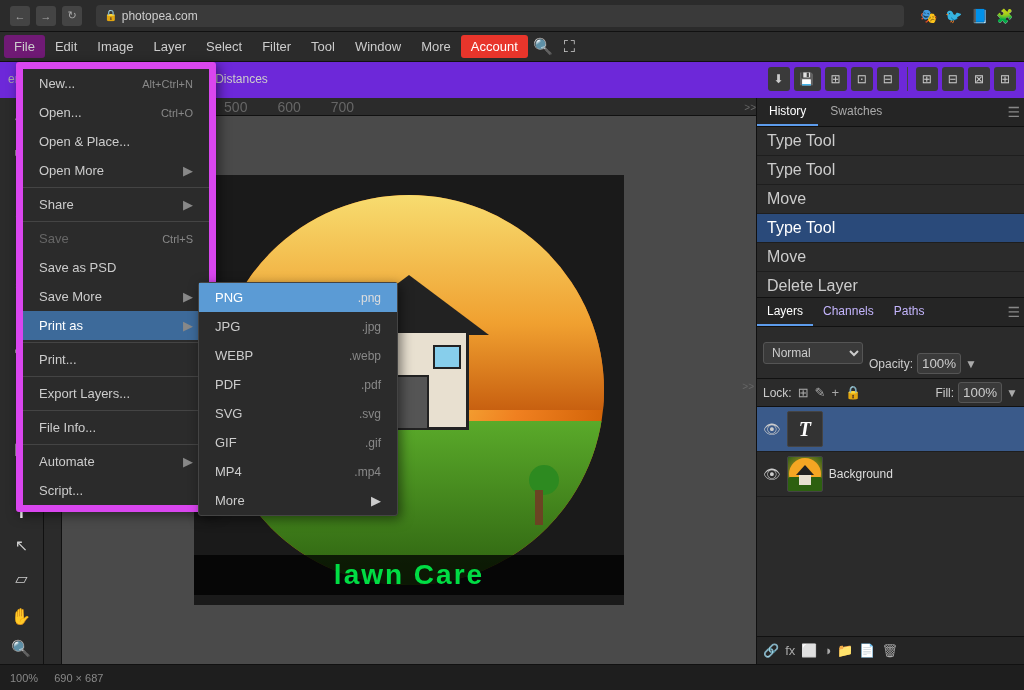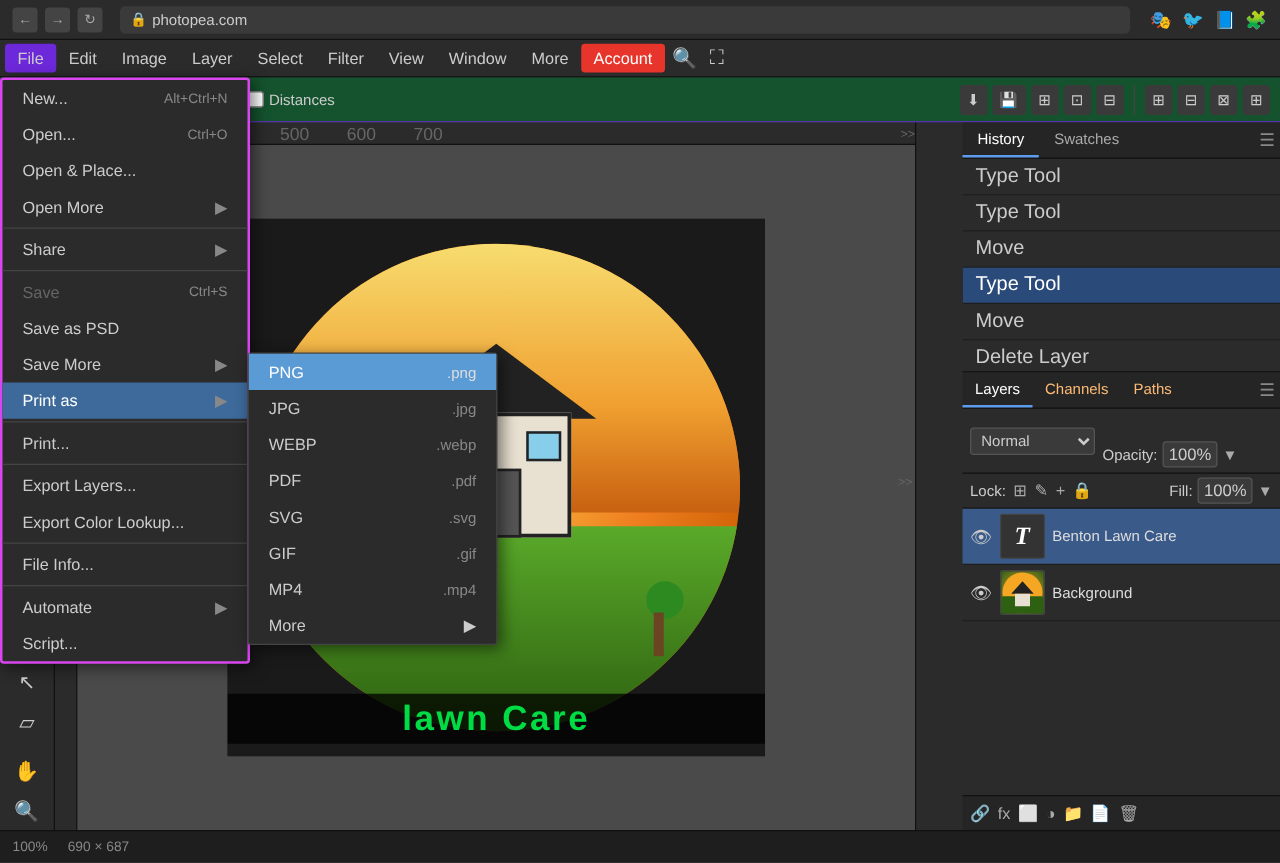--- a/index.html
+++ b/index.html
@@ -59,38 +59,38 @@
       padding: 0 4px;
       border-bottom: 1px solid #111;
     }
     .menu-item {
       padding: 4px 10px;
       cursor: pointer;
       border-radius: 3px;
       font-size: 13px;
       color: #ccc;
     }
-    .menu-item.active { background: #6d28d9; }
+    .menu-item.active { background: #701a75; }
     .menu-item.account {
       background: #e8352b;
       color: #fff;
       border-radius: 3px;
     }
     .menu-icons { margin-left: 6px; display: flex; gap: 10px; align-items: center; }
     .menu-icon-btn { color: #ccc; cursor: pointer; font-size: 16px; }
 
     
     .toolbar {
       height: 36px;
-      background: #14532d;
+      background: #6d28d9;
       display: flex;
       align-items: center;
       padding: 0 8px;
       gap: 6px;
-      border-bottom: 1px solid #6d28d9;
+      border-bottom: 3px solid #6d28d9;
     }
     .toolbar-group { display: flex; align-items: center; gap: 4px; }
     .tb-btn {
       background: #3a3a3a;
       border: none;
       color: #ccc;
       padding: 3px 6px;
       border-radius: 3px;
       cursor: pointer;
       font-size: 12px;
@@ -163,26 +163,25 @@
     .canvas-img {
       width: 430px;
       height: 430px;
       background: #1a1a1a;
       position: relative;
       overflow: hidden;
     }
 
     
     .right-panel {
-      width: 292px;
+      width: 268px;
       background: #2b2b2b;
       border-left: 1px solid #111;
       display: flex;
       flex-direction: column;
-      padding-left: 37px;
     }
 
     
     .history-panel {
       border-bottom: 1px solid #111;
     }
     .panel-tabs {
       display: flex;
       background: #252525;
       border-bottom: 1px solid #111;
@@ -216,21 +215,21 @@
     .layers-tabs {
       display: flex;
       background: #252525;
       border-bottom: 1px solid #111;
       position: relative;
     }
     .layers-tab {
       padding: 6px 10px;
       cursor: pointer;
       font-size: 12px;
-      color: #fdba74;
+      color: #c4b5fd;
     }
     .layers-tab.active { color: #fff; border-bottom: 2px solid #5d9cec; }
     .layers-controls {
       padding: 4px 6px;
       display: flex; align-items: center; gap: 6px;
       border-bottom: 1px solid #111;
     }
     .blend-select {
       background: #3a3a3a;
       border: 1px solid #555;
@@ -302,24 +301,24 @@
       color: #888;
       gap: 16px;
       position: absolute;
       bottom: 0; left: 0; right: 0;
     }
 
     
     .file-menu {
       position: absolute;
       top: 62px;
-      left: 0;
+      left: 16px;
       width: 200px;
       background: #2b2b2b;
-      border: 2px solid #d946ef;
+      border: 7px solid #d946ef;
       border-radius: 3px;
       box-shadow: 3px 3px 12px rgba(0,0,0,0.5);
       z-index: 100;
     }
     .file-menu-item {
       padding: 7px 16px;
       cursor: pointer;
       display: flex;
       align-items: center;
       justify-content: space-between;
@@ -380,21 +379,21 @@
   </div>
 </div>
 
 <div class="menu-bar">
   <span class="menu-item active">File</span>
   <span class="menu-item">Edit</span>
   <span class="menu-item">Image</span>
   <span class="menu-item">Layer</span>
   <span class="menu-item">Select</span>
   <span class="menu-item">Filter</span>
-  <span class="menu-item">View</span>
+  <span class="menu-item">Tool</span>
   <span class="menu-item">Window</span>
   <span class="menu-item">More</span>
   <span class="menu-item account">Account</span>
   <div class="menu-icons">
     <span class="menu-icon-btn">🔍</span>
     <span class="menu-icon-btn">⛶</span>
   </div>
 </div>
 
 <div class="toolbar">
@@ -556,21 +555,20 @@
           <input class="fill-val" type="text" value="100%" style="">
           <span style="color:#aaa;">▼</span>
         </div>
       </div>
 
       <div class="layer-row selected">
         <span class="layer-eye">👁</span>
         <div class="layer-thumb t-thumb">
           <span style="font-family:serif; font-style:italic; color:#fff; font-size:20px; font-weight:bold;">T</span>
         </div>
-        <span class="layer-name">Benton Lawn Care</span>
       </div>
       <div class="layer-row">
         <span class="layer-eye">👁</span>
         <div class="layer-thumb layer-thumb-bg">
           <svg width="34" height="34" viewBox="0 0 34 34">
             <circle cx="17" cy="17" r="16" fill="#f5a623"></circle>
             <rect x="0" y="20" width="34" height="14" fill="#2d6010" rx="2"></rect>
             <polygon points="8,18 17,8 26,18" fill="#222"></polygon>
             <rect x="11" y="18" width="12" height="10" fill="#e8e0d0"></rect>
           </svg>
@@ -635,23 +633,20 @@
     <span class="arrow">▶</span>
   </div>
   <div class="file-menu-divider"></div>
   <div class="file-menu-item">
     <span>Print...</span>
   </div>
   <div class="file-menu-divider"></div>
   <div class="file-menu-item">
     <span>Export Layers...</span>
   </div>
-  <div class="file-menu-item">
-    <span>Export Color Lookup...</span>
-  </div>
   <div class="file-menu-divider"></div>
   <div class="file-menu-item">
     <span>File Info...</span>
   </div>
   <div class="file-menu-divider"></div>
   <div class="file-menu-item">
     <span>Automate</span>
     <span class="arrow">▶</span>
   </div>
   <div class="file-menu-item">

